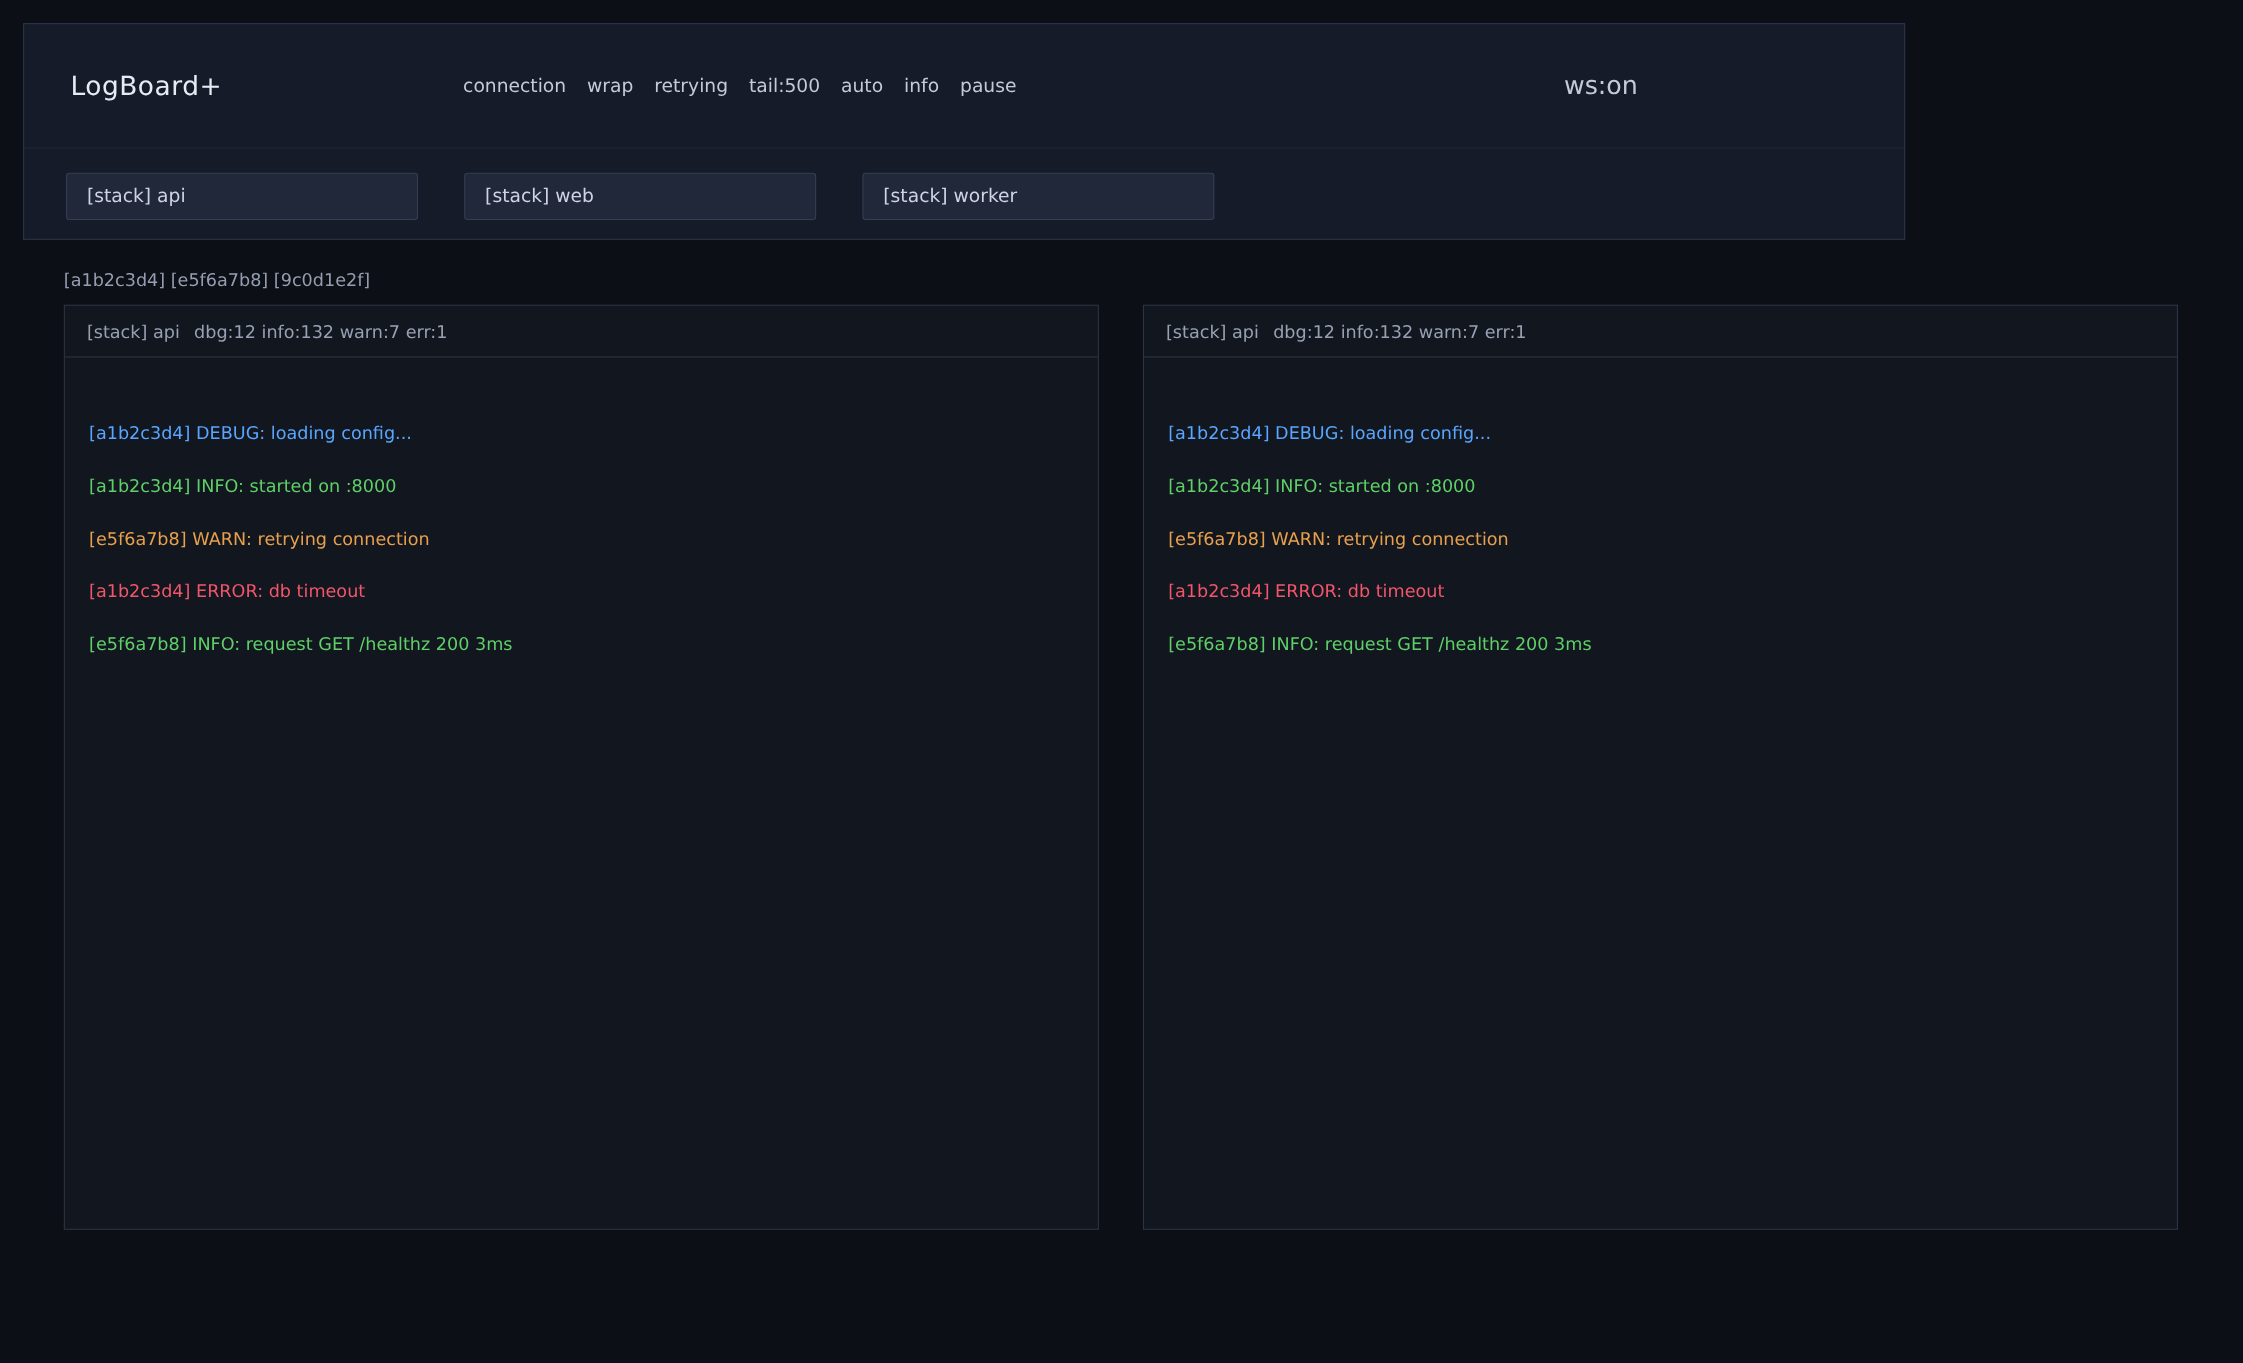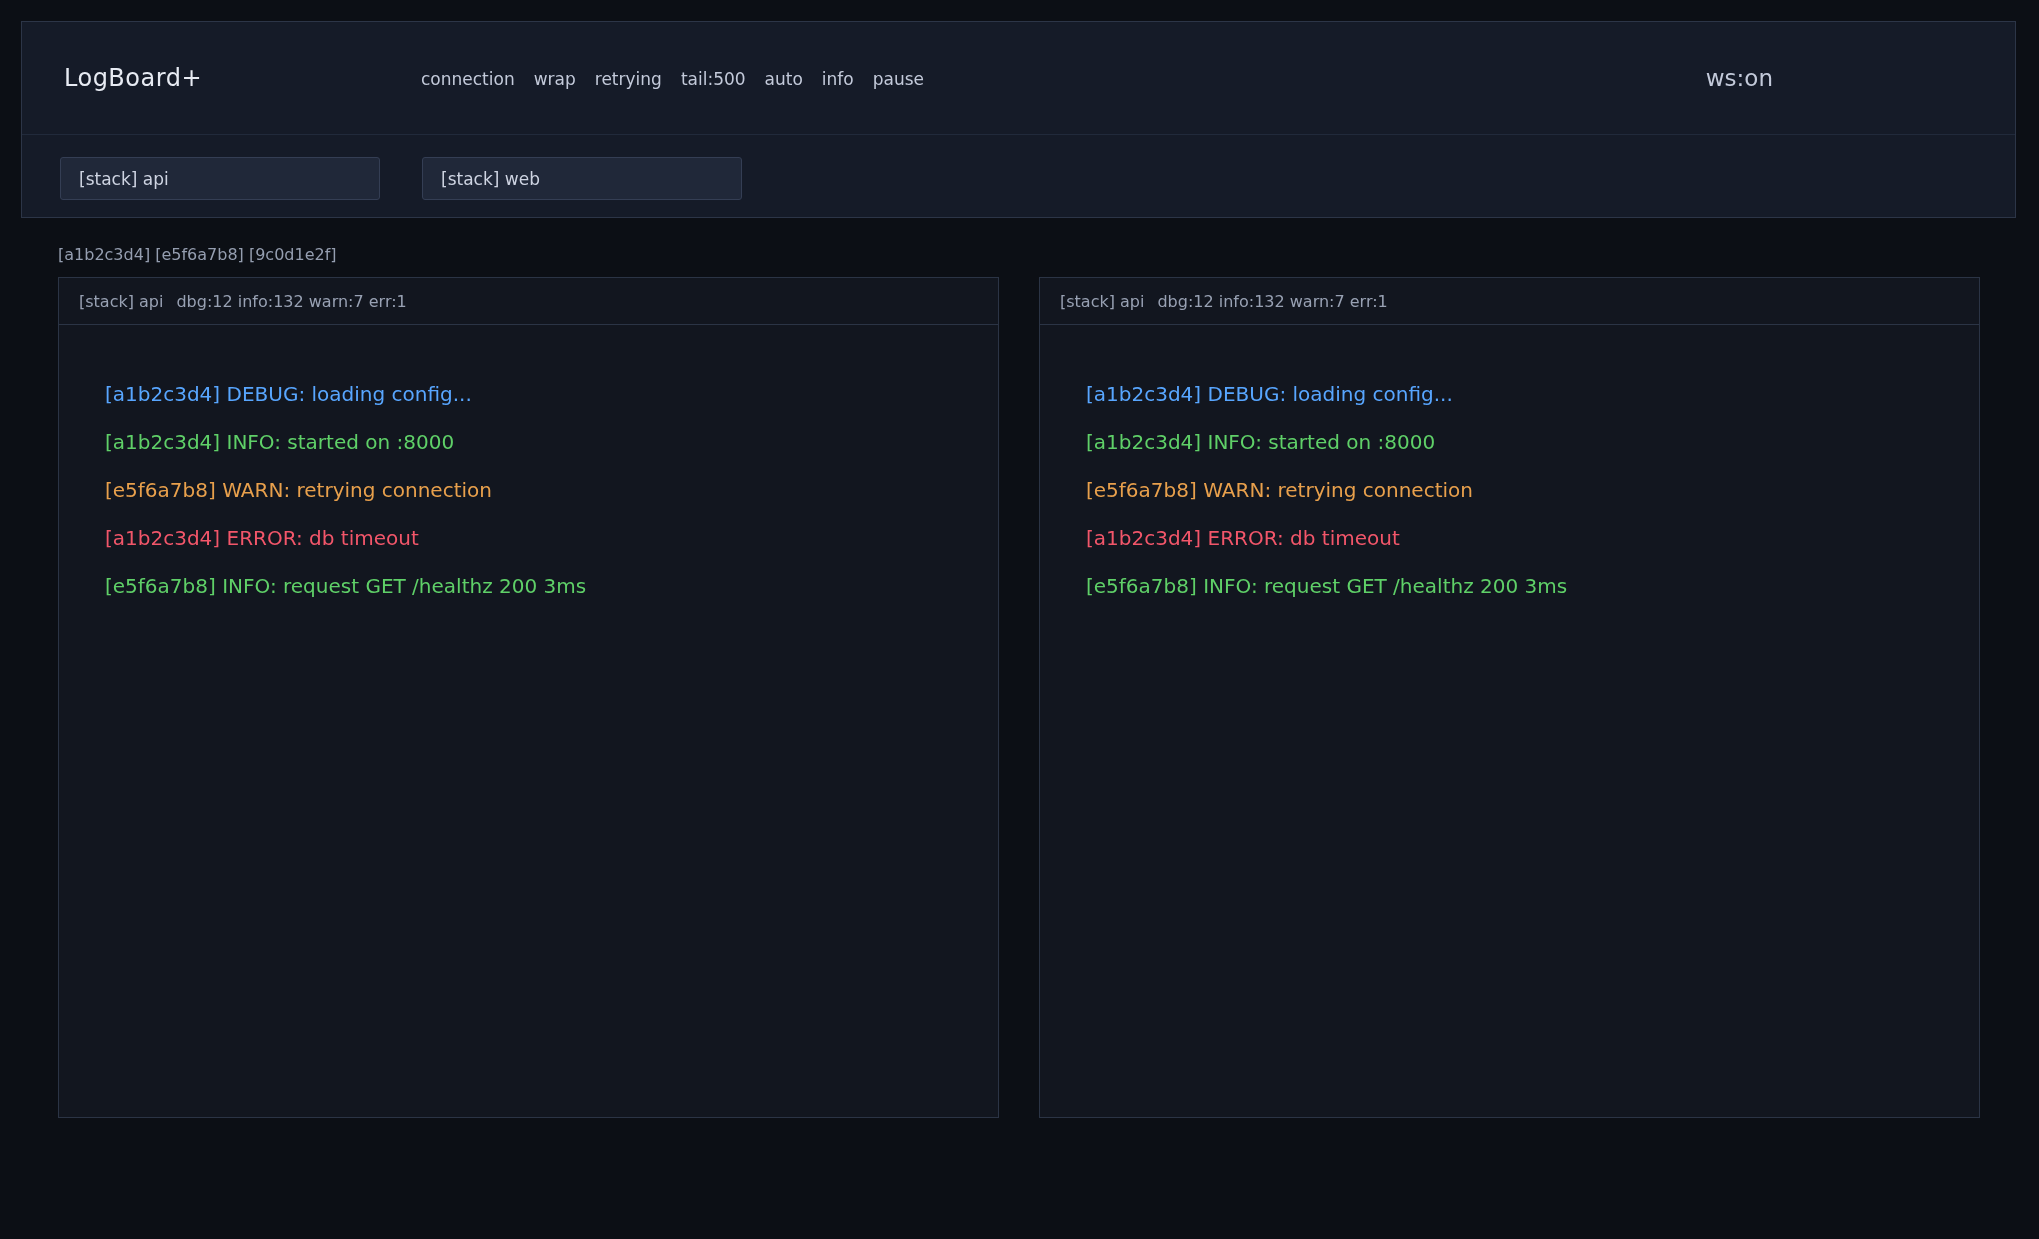--- a/index.html
+++ b/index.html
@@ -7,21 +7,21 @@
     width: 2039px; height: 1239px;
     background: #0c0f15;
     font-family: "DejaVu Sans", "Liberation Sans", sans-serif;
     overflow: hidden;
     position: relative;
   }
 
   
   .header-box {
     position: absolute; left: 21px; top: 21px;
-    width: 1995px; height: 197px;
+    width: 1711px; height: 197px;
     background: #151b28;
     border: 1px solid #2c3547;
   }
   .topbar {
     position: relative;
     height: 113px;
     border-bottom: 1px solid #212a3b;
   }
   .app-title {
     position: absolute; left: 42px; top: 50%;
@@ -85,24 +85,23 @@
     font-size: 16px; color: #98a1b3;
     white-space: nowrap;
   }
   .panel-stats { margin-left: 13px; }
   .log-body {
     flex: 1 1 auto;
     overflow-y: auto;
     padding: 45px 22px 20px 22px;
   }
   .log-line {
-    font-size: 20px;
+    font-size: 16px;
     line-height: 48px;
     white-space: nowrap;
-    margin-left: 24px;
   }
   .log-line[data-level="debug"] { color: var(--debug, #58a6ff); }
   .log-line[data-level="info"]  { color: var(--info, #5fd068); }
   .log-line[data-level="warn"]  { color: var(--warn, #e8a04c); }
   .log-line[data-level="error"] { color: var(--error, #f2566a); }
 </style>
 </head>
 <body>
 
 <div class="header-box">
@@ -116,20 +115,21 @@
       <span class="toolbar-item">auto</span>
       <span class="toolbar-item">info</span>
       <span class="toolbar-item">pause</span>
     </div>
     <div class="ws-status">ws:on</div>
   </div>
 
   <div class="stack-tabs">
     <div class="stack-tab">[stack] api</div>
     <div class="stack-tab">[stack] web</div>
+    <div class="stack-tab">[stack] worker</div>
   </div>
 </div>
 
 <div class="session-ids">[a1b2c3d4] [e5f6a7b8] [9c0d1e2f]</div>
 
 <div class="panels">
 
   <div class="log-panel">
     <div class="panel-header">
       <span class="panel-name">[stack] api</span>

